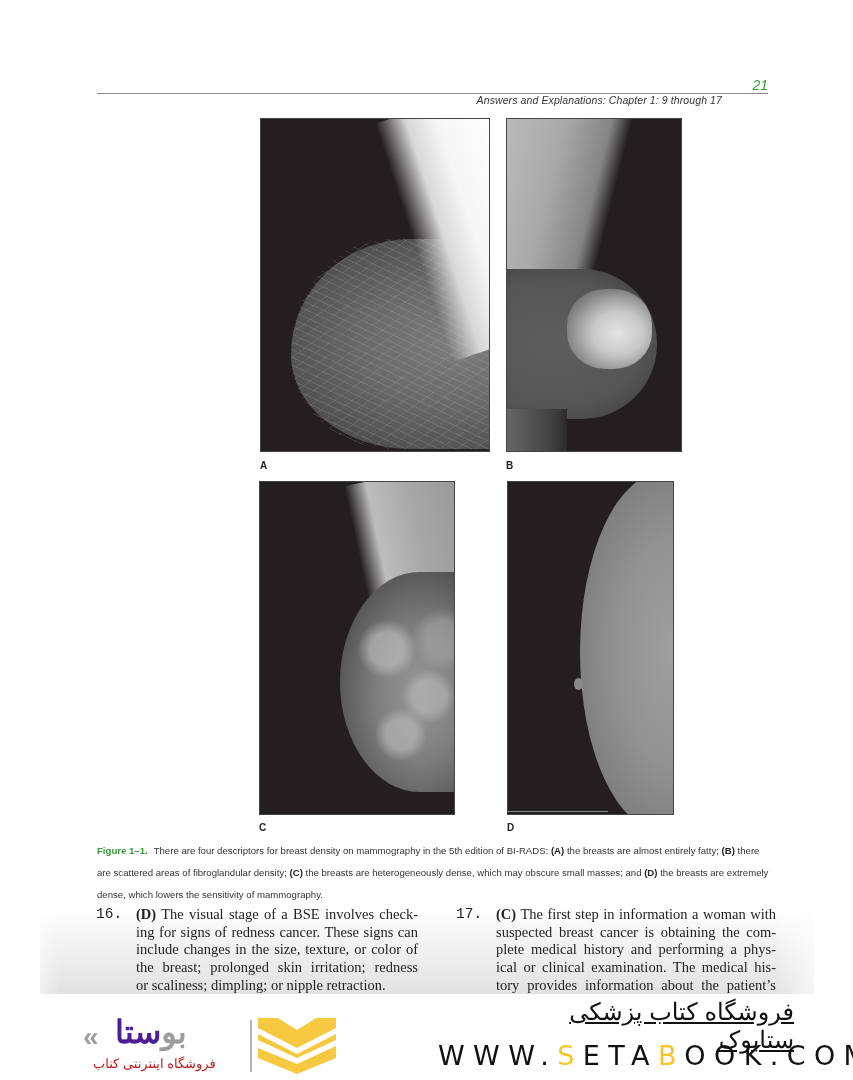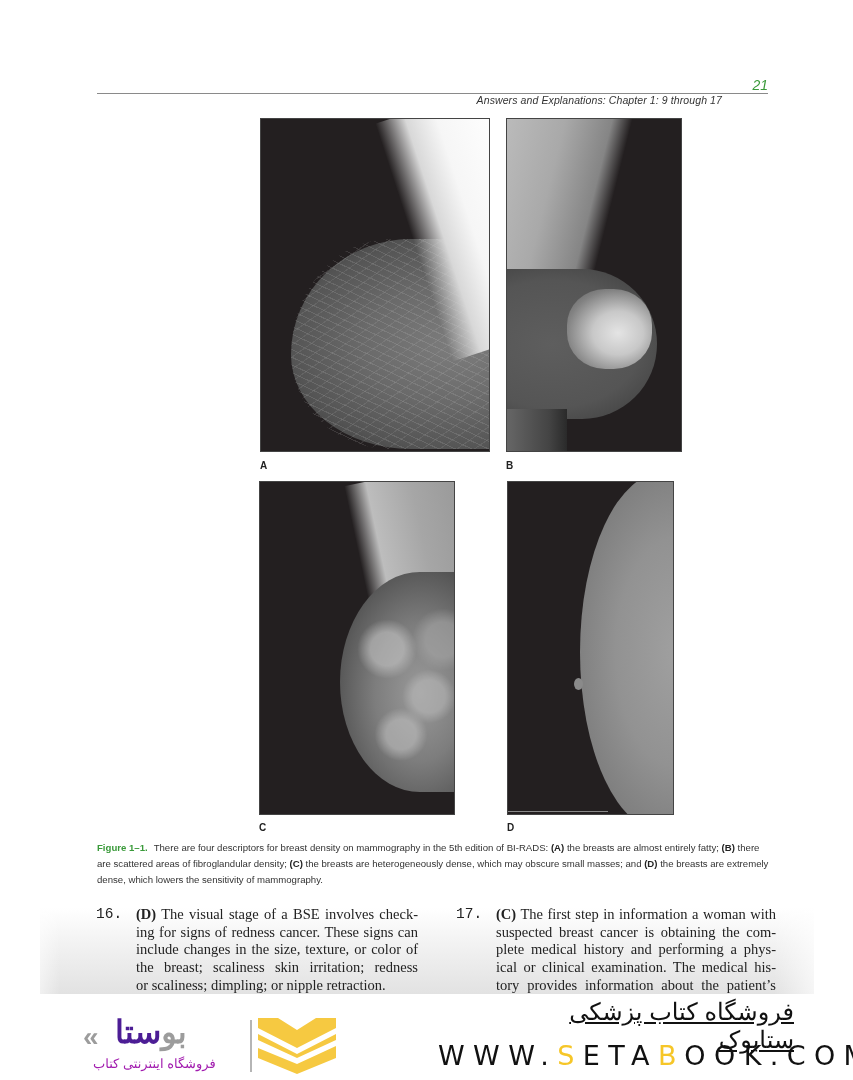--- a/index.html
+++ b/index.html
@@ -51,21 +51,21 @@
     background: radial-gradient(ellipse at 70% 50%, #a0a0a0 0%, #929292 45%, #7e7e7e 75%, #5a5a5a 100%); }
   #panel-d .nipple { position: absolute; left: 66px; top: 196px; width: 9px; height: 12px; border-radius: 50%; background: #8a8a8a; }
   #panel-d .scale { position: absolute; left: 0; bottom: 2px; width: 100px; height: 1px; background: #888; }
 
   #label-a { left: 260px; top: 460px; }
   #label-b { left: 506px; top: 460px; }
   #label-c { left: 259px; top: 822px; }
   #label-d { left: 507px; top: 822px; }
 
   
-  .caption { position: absolute; left: 97px; top: 840px; width: 672px; font-size: 9.6px; line-height: 16px; color: #333; }
+  .caption { position: absolute; left: 97px; top: 840px; width: 672px; font-size: 9.6px; line-height: 22px; color: #333; }
   .caption .fig-label { color: #3a9a3a; font-weight: bold; margin-right: 6px; }
   .caption b { color: #222; }
 
   
   .fade-band { position: absolute; left: 40px; top: 908px; width: 774px; height: 86px;
     background: linear-gradient(180deg, #ffffff 0%, #f4f4f4 35%, #e2e2e2 100%); }
   .fade-band::after { content: ""; position: absolute; right: -20px; top: 0; width: 60px; height: 100%; background: linear-gradient(90deg, rgba(255,255,255,0), #fff); }
   .fade-band::before { content: ""; position: absolute; left: -20px; top: 0; width: 40px; height: 100%; background: linear-gradient(270deg, rgba(255,255,255,0), #fff); z-index: 1; }
 
   
@@ -79,21 +79,21 @@
   #answer-17 .text { width: 280px; }
   .answer .line { display: block; text-align-last: justify; white-space: nowrap; }
   .answer .line.last { text-align-last: left; }
 
   
   .banner { position: absolute; left: 0; top: 994px; width: 853px; height: 86px; background: #ffffff; }
   .logo-chevrons { position: absolute; left: 83px; top: 1021px; font-size: 28px; font-weight: bold; color: #9c9c9c; letter-spacing: -6px; }
   .logo-word { position: absolute; left: 115px; top: 1013px; font-size: 32px; font-weight: bold; letter-spacing: -1px; }
   .logo-word .gray { color: #9c9c9c; }
   .logo-word .yellow { color: #4c1d95; }
-  .logo-sub { position: absolute; left: 93px; top: 1056px; font-size: 13px; color: #a21caf; direction: rtl; }
+  .logo-sub { position: absolute; left: 93px; top: 1056px; font-size: 13px; color: #b91c1c; direction: rtl; }
   .logo-divider { position: absolute; left: 250px; top: 1020px; width: 2px; height: 52px; background: #b5b5b5; }
   .logo-mark { position: absolute; left: 258px; top: 1018px; width: 78px; height: 56px; }
   .tagline-fa { position: absolute; left: 524px; top: 998px; width: 270px; text-align: right; font-size: 24px; color: #111; direction: rtl; text-decoration: underline; }
   .url { position: absolute; left: 438px; top: 1040px; font-size: 27px; letter-spacing: 8.4px; color: #111; font-family: "DejaVu Sans", sans-serif; }
   .url .hl { color: #f6c628; }
 </style>
 </head>
 <body>
 
 <div class="running-header">
@@ -136,21 +136,21 @@
 </div>
 
 <div class="fade-band"></div>
 
 <div class="answer" id="answer-16">
   <span class="num">16.</span>
   <div class="text">
     <span class="line"><span class="key">(D)</span><span> The visual stage of a BSE involves check-</span></span>
     <span class="line">ing for signs of redness cancer. These signs can</span>
     <span class="line">include changes in the size, texture, or color of</span>
-    <span class="line">the breast; scaliness skin irritation; redness</span>
+    <span class="line">the breast; prolonged skin irritation; redness</span>
     <span class="line last">or scaliness; dimpling; or nipple retraction.</span>
   </div>
 </div>
 
 <div class="answer" id="answer-17">
   <span class="num">17.</span>
   <div class="text">
     <span class="line"><span class="key">(C)</span><span> The first step in information a woman with</span></span>
     <span class="line">suspected breast cancer is obtaining the com-</span>
     <span class="line">plete medical history and performing a phys-</span>

